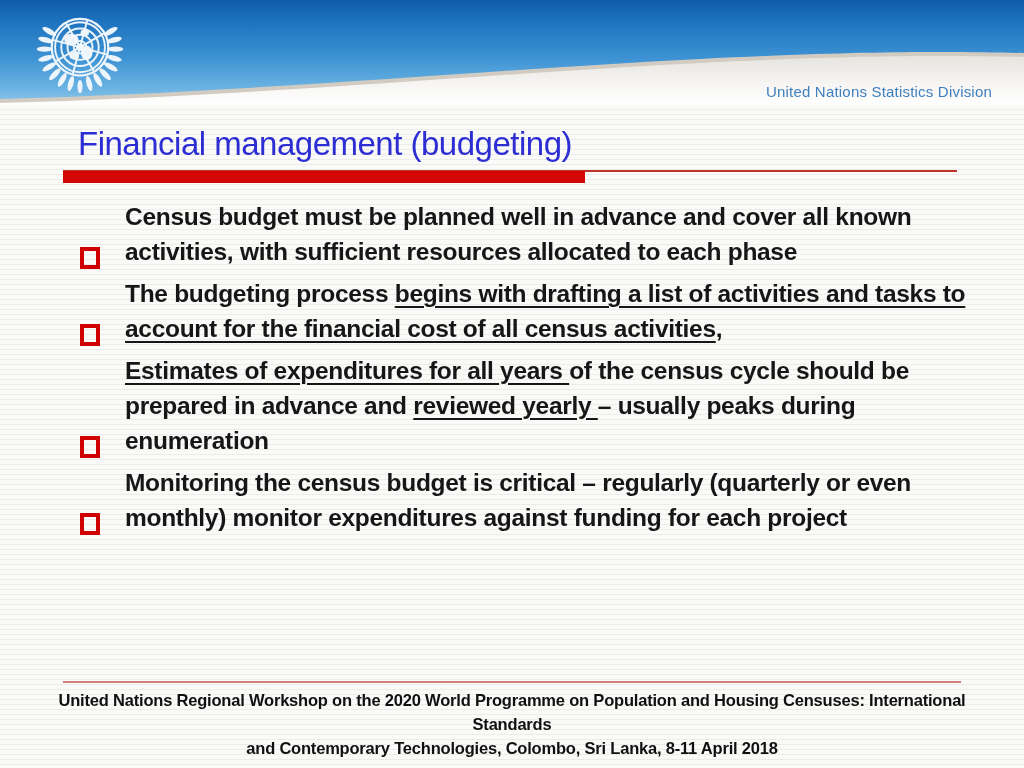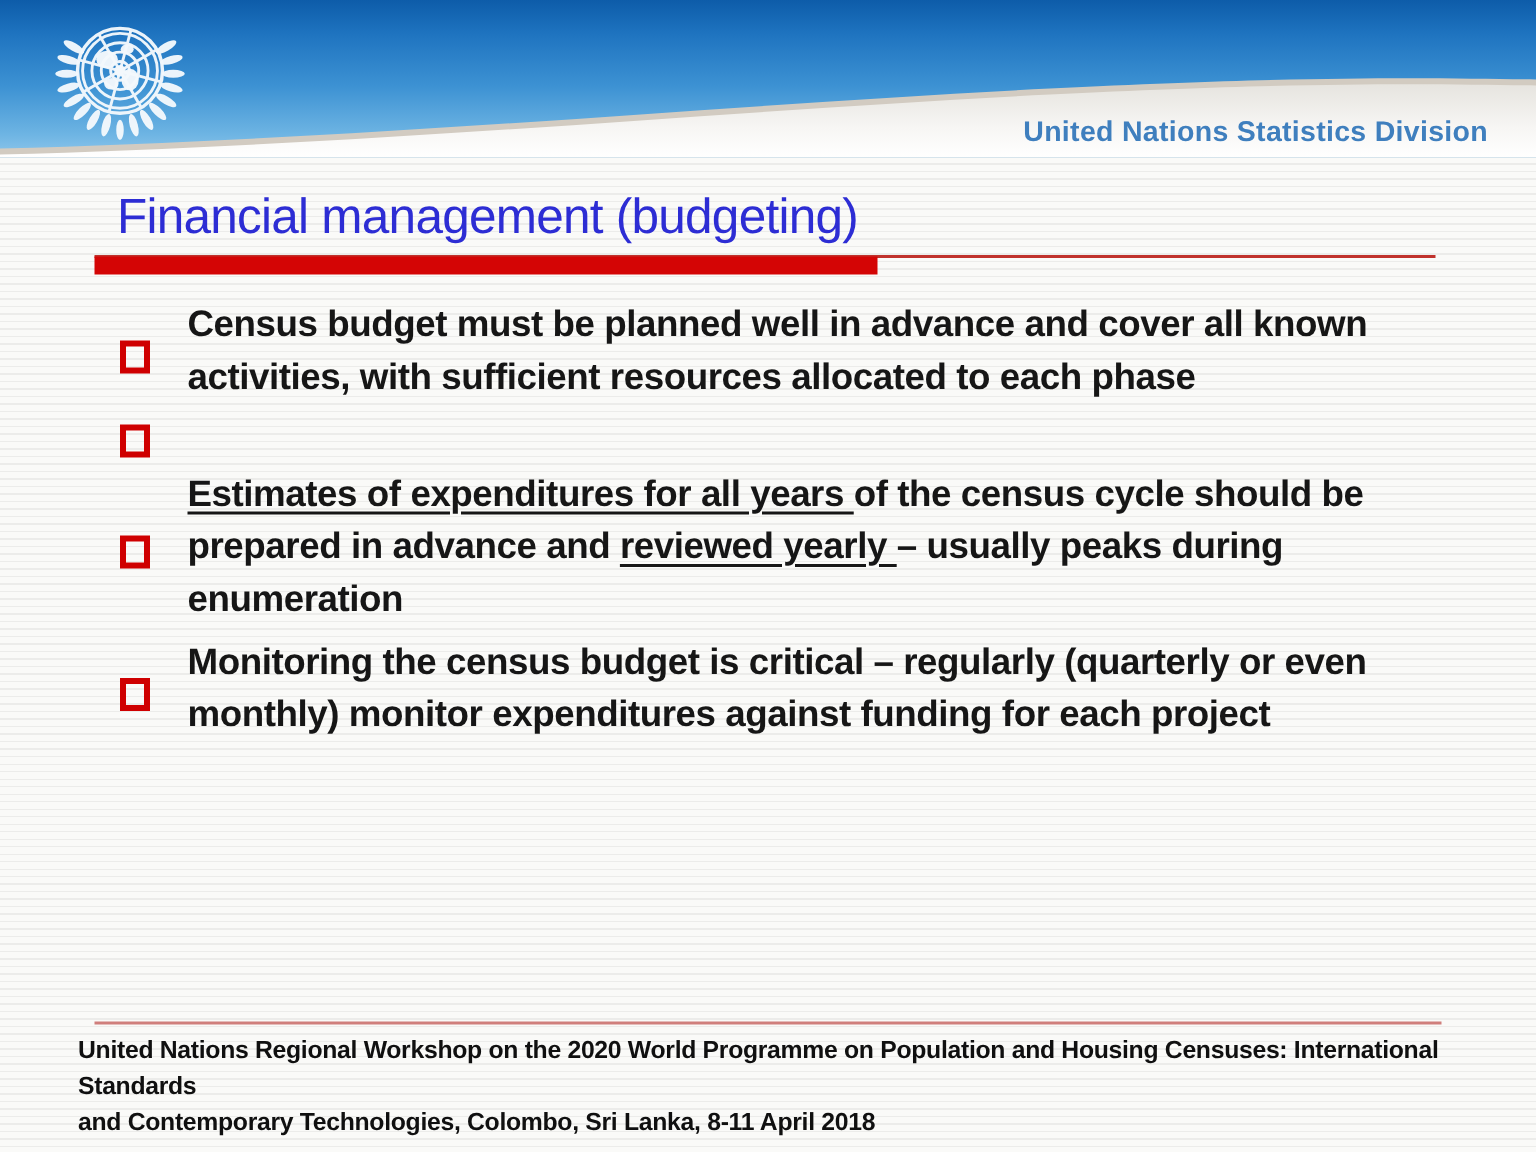--- a/index.html
+++ b/index.html
@@ -14,46 +14,46 @@
   }
   
   .hdr{
     position:relative;height:105px;width:1024px;
     background:linear-gradient(180deg,#0d5ca9 0%,#1f74c0 22%,#3d92d3 55%,#6db4e3 85%,#8fc7ec 100%);
   }
   .hdr svg.swoosh{position:absolute;left:0;bottom:0;display:block;}
   .logo{position:absolute;left:28px;top:5px;}
   .org{
     position:absolute;right:32px;bottom:5px;
-    color:#3f7fbe;font-size:19px;font-weight:bold;letter-spacing:0.2px;
+    color:#3f7fbe;font-size:15px;font-weight:normal;letter-spacing:0.2px;
   }
   
   .title{
     margin:20px 0 0 78px;
     font-size:33px;font-weight:normal;color:#2d2dd4;letter-spacing:-0.5px;
     line-height:38px;
   }
   .rule{position:relative;margin:7px 0 0 63px;height:14px;width:894px;}
   .rule .thin{position:absolute;top:0;left:0;width:894px;height:2px;background:#c0322c;}
   .rule .thick{position:absolute;top:1px;left:0;width:522px;height:12px;background:#d40505;}
   
   .bullets{margin-top:15px;}
-  .bullet{display:flex;align-items:center;margin:0 0 7px 0;}
+  .bullet{display:flex;align-items:flex-end;margin:0 0 7px 0;}
   .marker{
     flex:none;width:12px;height:14px;border:4px solid #cf0000;
     margin:7px 25px 0 80px;background:transparent;
   }
   .btext{
     margin:0;max-width:848px;
     font-size:24.5px;font-weight:bold;color:#161616;
     line-height:35px;letter-spacing:-0.3px;
   }
   .btext .u{text-decoration:underline;text-decoration-thickness:2px;text-underline-offset:4px;}
   
-  .ftr{position:absolute;left:52px;bottom:8px;width:920px;text-align:left;}
+  .ftr{position:absolute;left:52px;bottom:8px;width:920px;text-align:center;}
   .ftr .line{height:2px;background:#d07f7c;margin:0 11px 5px 11px;}
   .ftr .ftxt{font-size:16.5px;font-weight:bold;color:#101010;line-height:24px;letter-spacing:-0.2px;}
 </style>
 </head>
 <body>
 
 <div class="slide">
 
   <div class="hdr">
     <svg class="swoosh" width="1024" height="105" viewBox="0 0 1024 105" aria-hidden="true">
@@ -117,20 +117,21 @@
       <div class="thin"></div>
       <div class="thick"></div>
     </div>
     <div class="bullets" id="bullets">
         <div class="bullet">
           <span class="marker"></span>
           <p class="btext"><span>Census budget must be planned well in advance and cover all known activities, with sufficient resources allocated to each phase</span></p>
         </div>
         <div class="bullet">
           <span class="marker"></span>
+          <p class="btext"><span>The budgeting process </span><span class="u">begins with drafting a list of activities and tasks to account for the financial cost of all census activities</span><span>,</span></p>
         </div>
         <div class="bullet">
           <span class="marker"></span>
           <p class="btext"><span class="u">Estimates of expenditures for all years </span><span>of the census cycle should be prepared in advance and </span><span class="u">reviewed yearly </span><span>– usually peaks during enumeration</span></p>
         </div>
         <div class="bullet">
           <span class="marker"></span>
           <p class="btext"><span>Monitoring the census budget is critical – regularly (quarterly or even monthly) monitor expenditures against funding for each project</span></p>
         </div>
       </div>

